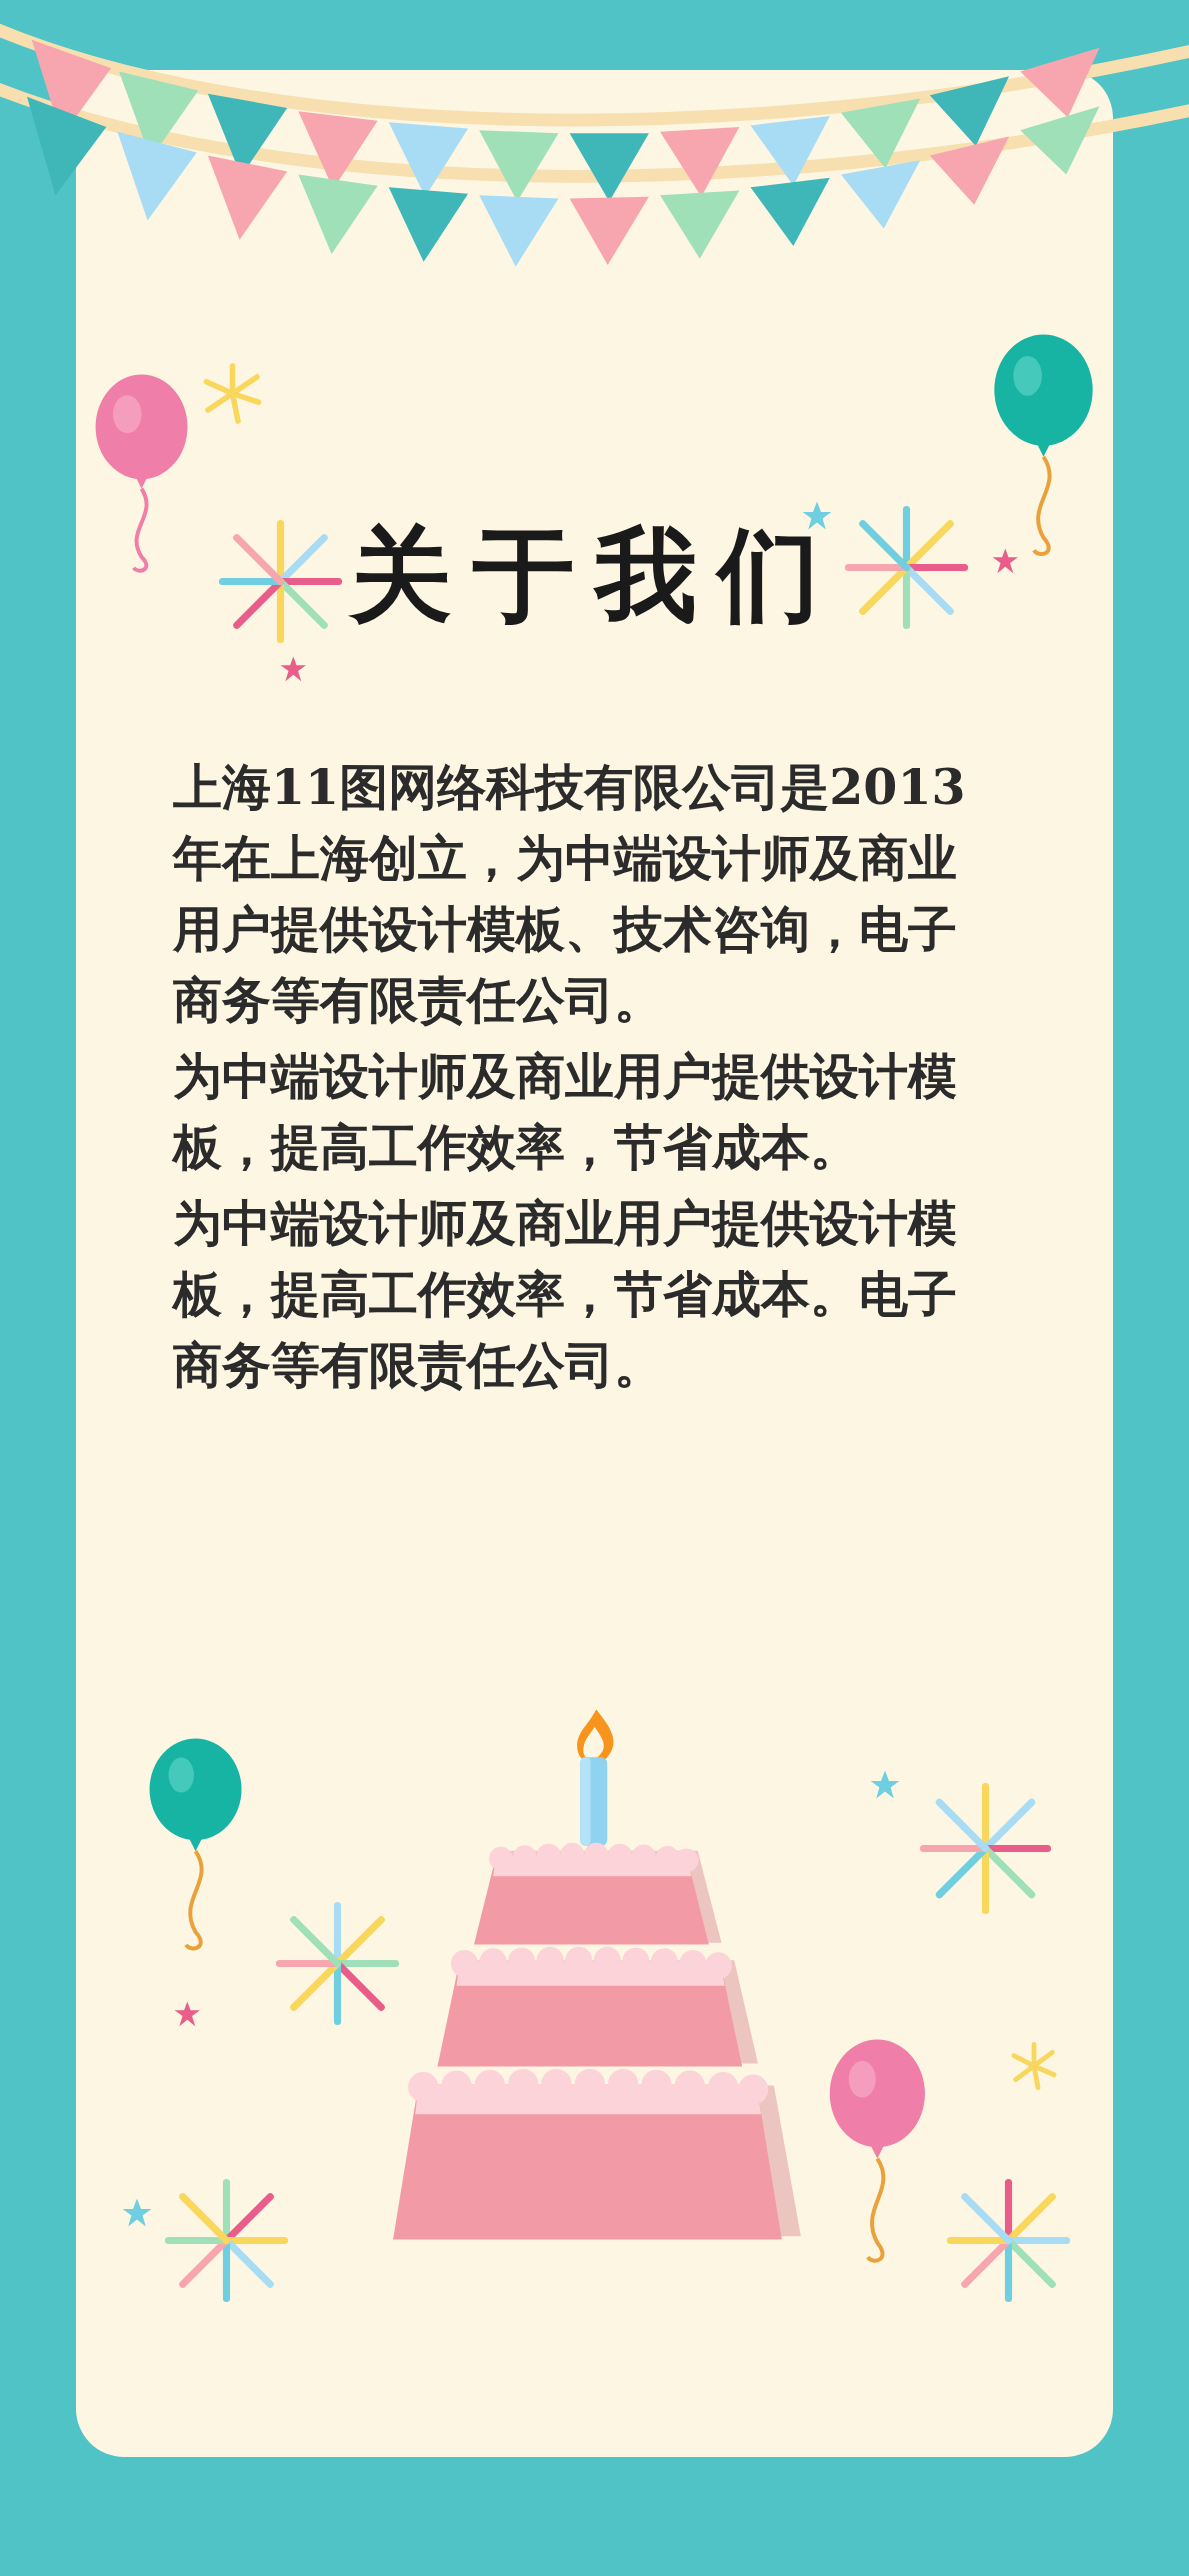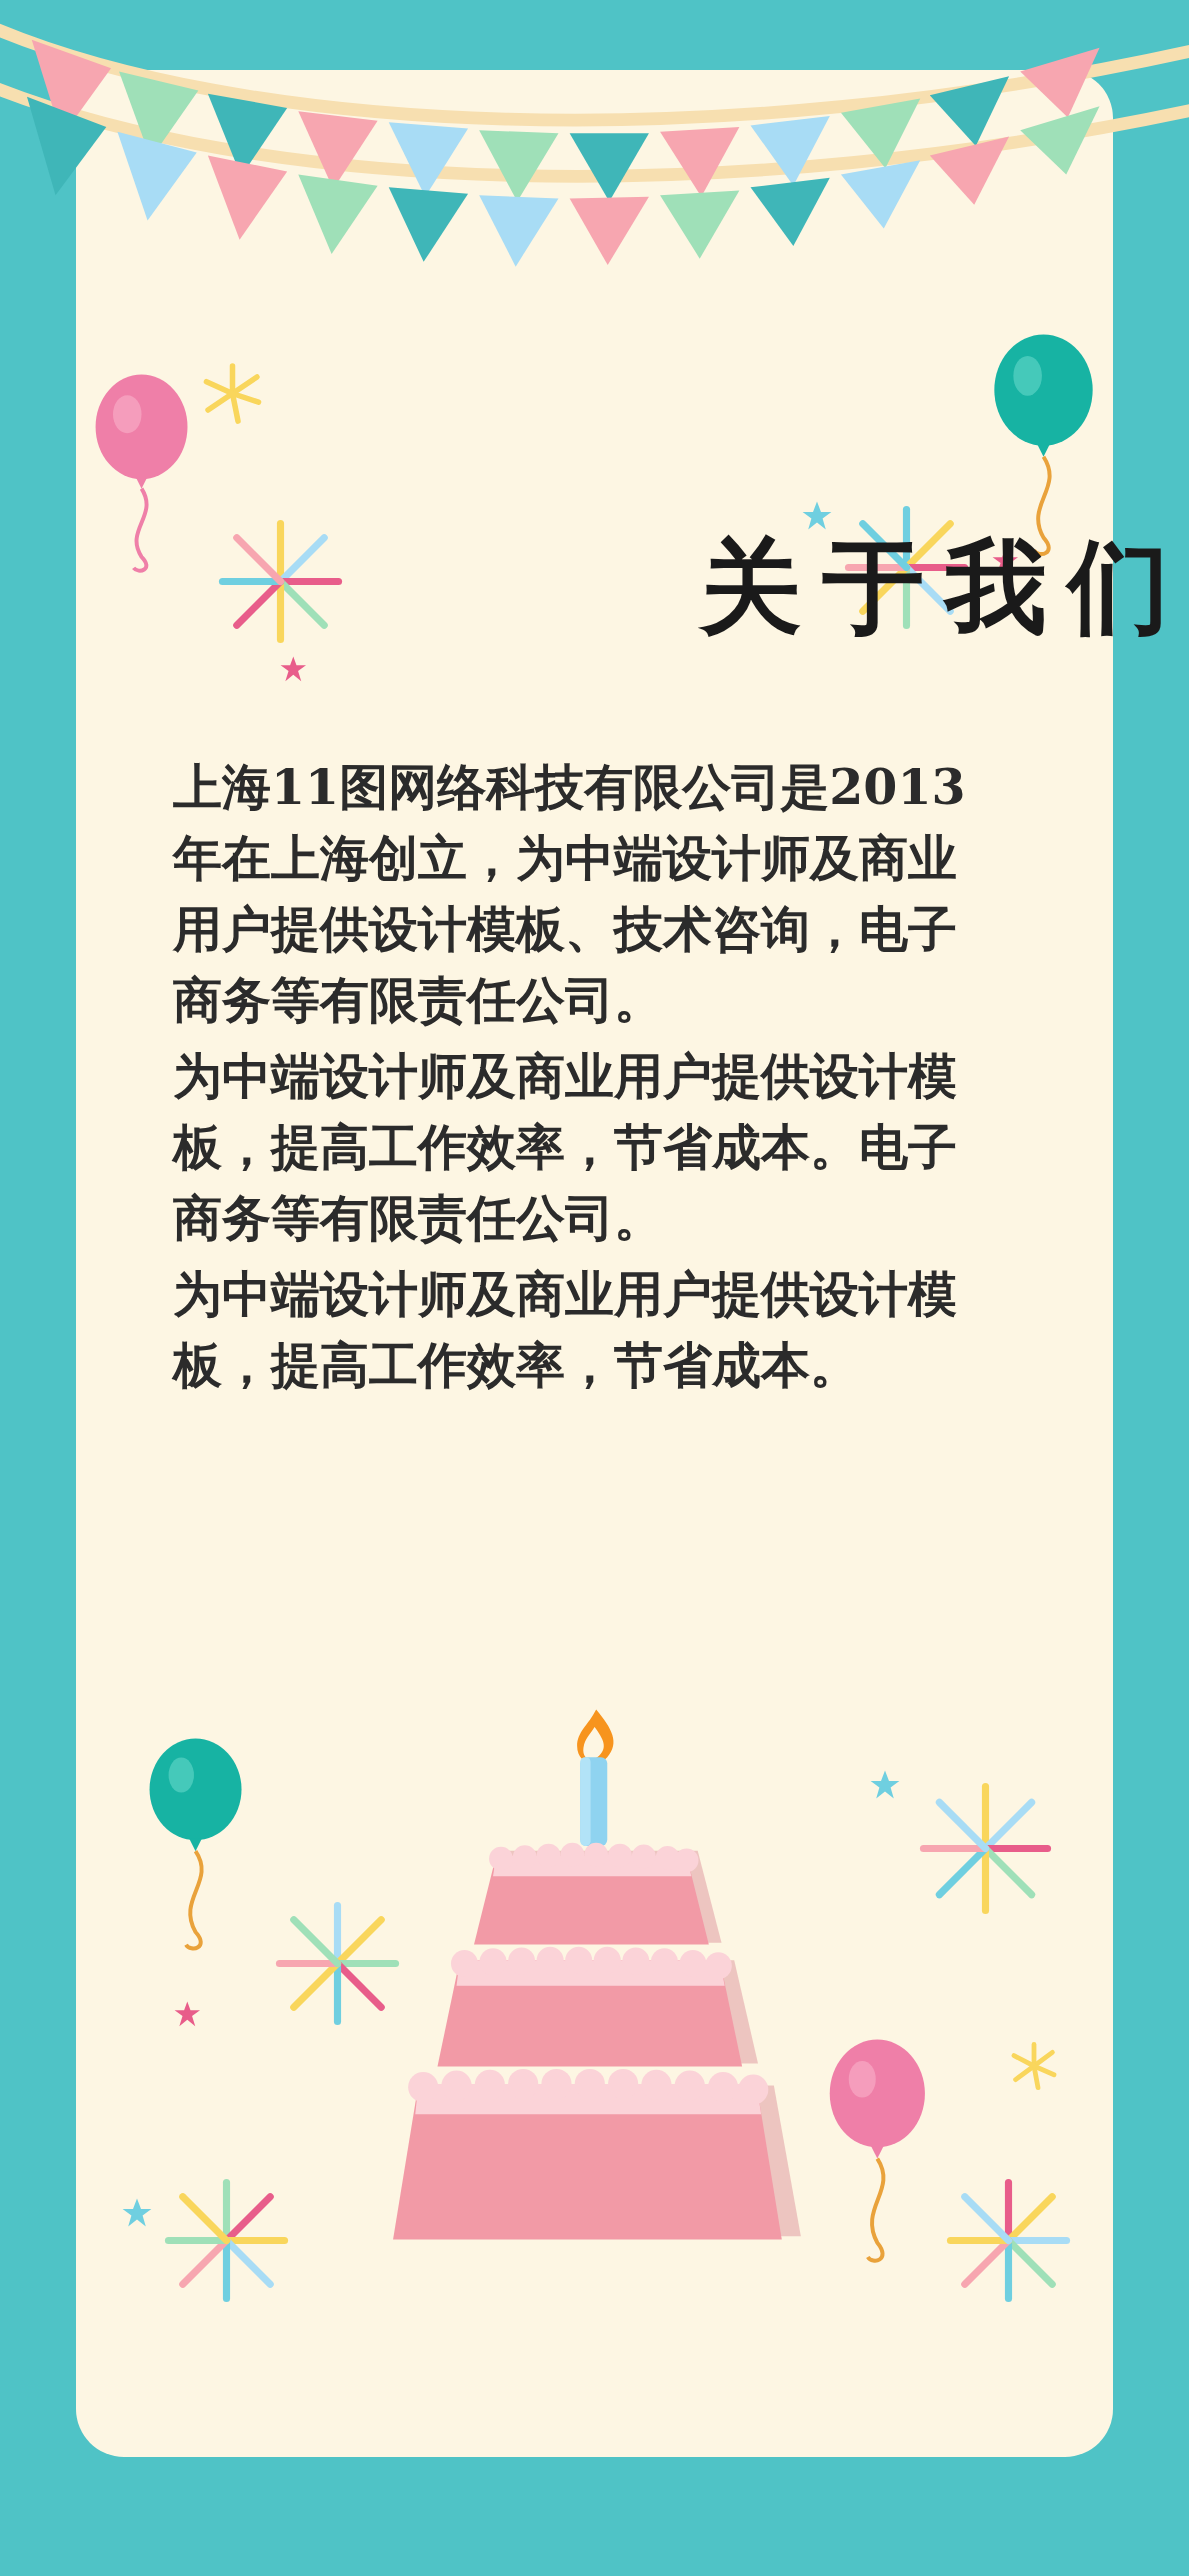--- a/index.html
+++ b/index.html
@@ -36,23 +36,23 @@
     top: 0;
     width: 1190px;
     height: 373px;
     pointer-events: none;
   }
 
   
   .title {
     position: absolute;
     left: 0;
-    top: 520px;
+    top: 508px;
     width: 1190px;
-    text-align: right;
+    text-align: center;
     font-size: 102px;
     letter-spacing: 20.6px;
     font-weight: 700;
     color: #1a1a1a;
     font-family: "DejaVu Serif", serif;
   }
 
   
   .body-text {
     position: absolute;
@@ -313,22 +313,22 @@
         <line x1="35" y1="35" x2="12" y2="52"></line>
         <line x1="35" y1="35" x2="10" y2="22"></line>
       </g>
     </svg>
   </div>
 
   <div class="title">关于我们</div>
 
   <div class="body-text">
     <p>上海11图网络科技有限公司是2013年在上海创立，为中端设计师及商业用户提供设计模板、技术咨询，电子商务等有限责任公司。</p>
+    <p>为中端设计师及商业用户提供设计模板，提高工作效率，节省成本。</p>
     <p>为中端设计师及商业用户提供设计模板，提高工作效率，节省成本。电子商务等有限责任公司。</p>
-    <p>为中端设计师及商业用户提供设计模板，提高工作效率，节省成本。</p>
   </div>
 
   <div class="cake-wrap">
     <svg width="603" height="714" viewBox="0 0 760 900" xmlns="http://www.w3.org/2000/svg">
 
       <g>
         <path d="M372,36 C392,60 402,78 386,96 C372,112 348,104 348,82 C348,64 362,56 372,36 Z" fill="#f7941e"></path>
         <path d="M370,58 C382,74 386,84 376,94 C366,104 354,98 356,84 C358,72 364,68 370,58 Z" fill="#fdf6e3"></path>
       </g>
 

